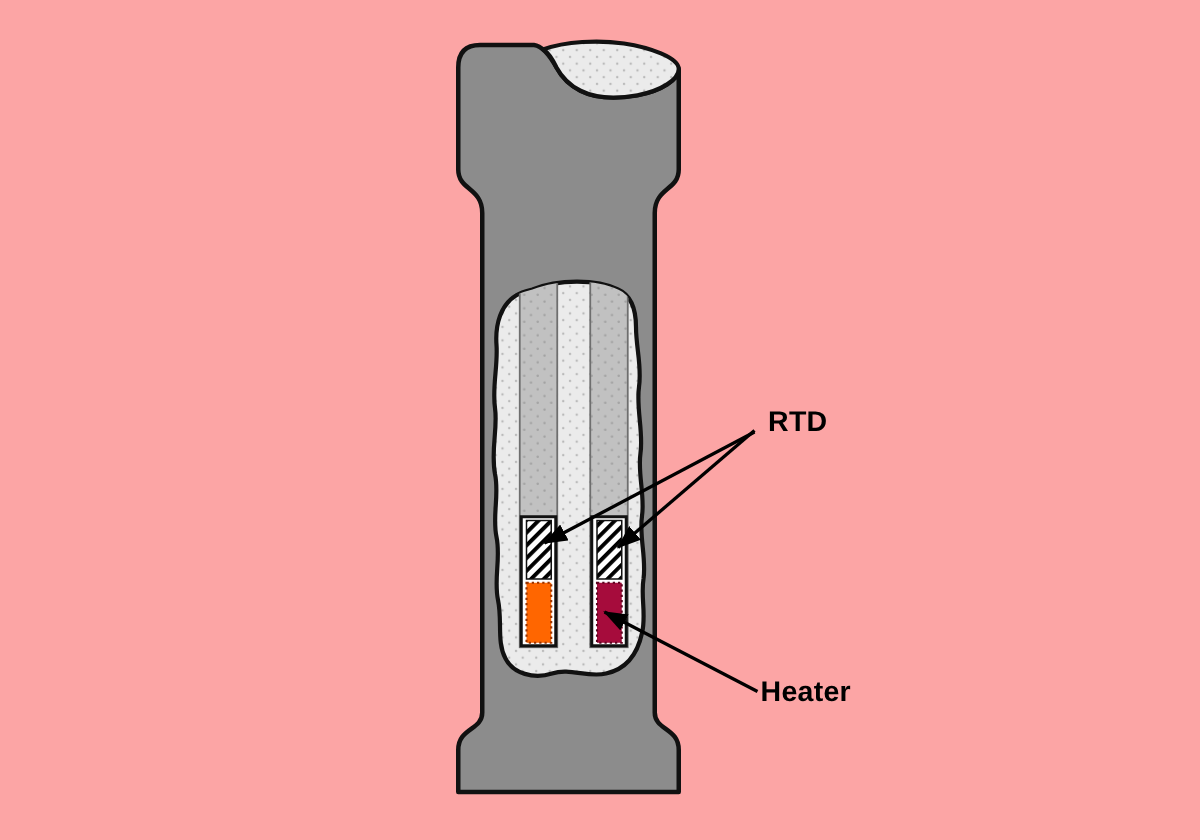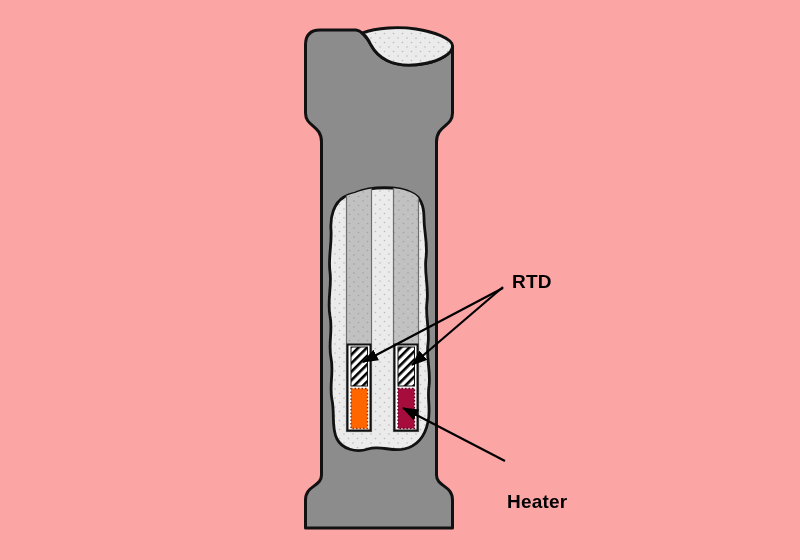--- a/index.html
+++ b/index.html
@@ -23,21 +23,21 @@
   .anno-label {
     position: absolute;
     font-weight: bold;
     font-size: 19px;
     line-height: 1;
     color: #000000;
     letter-spacing: 0.2px;
     white-space: nowrap;
   }
   .rtd-label    { left: 512px; top: 272px; }
-  .heater-label { left: 507px; top: 452px; margin-top: 40px; }
+  .heater-label { left: 507px; top: 452px; }
 </style>
 </head>
 <body>
 
 <div class="stage">
 
   <svg width="800" height="560" viewBox="0 0 800 560">
 
     <defs>
 

